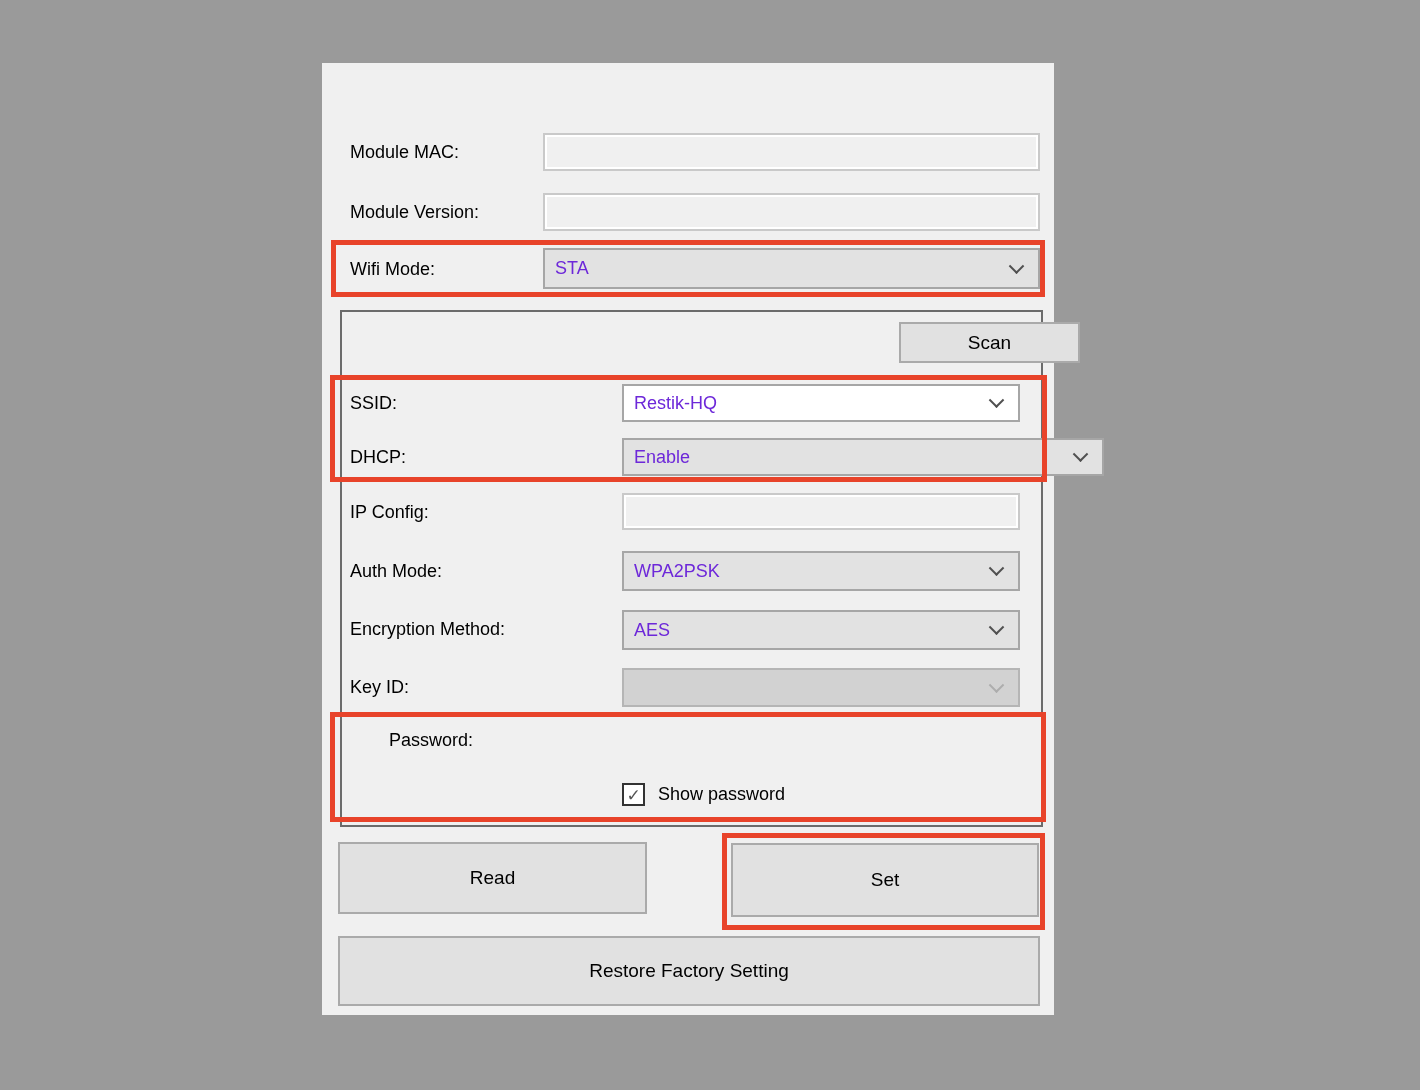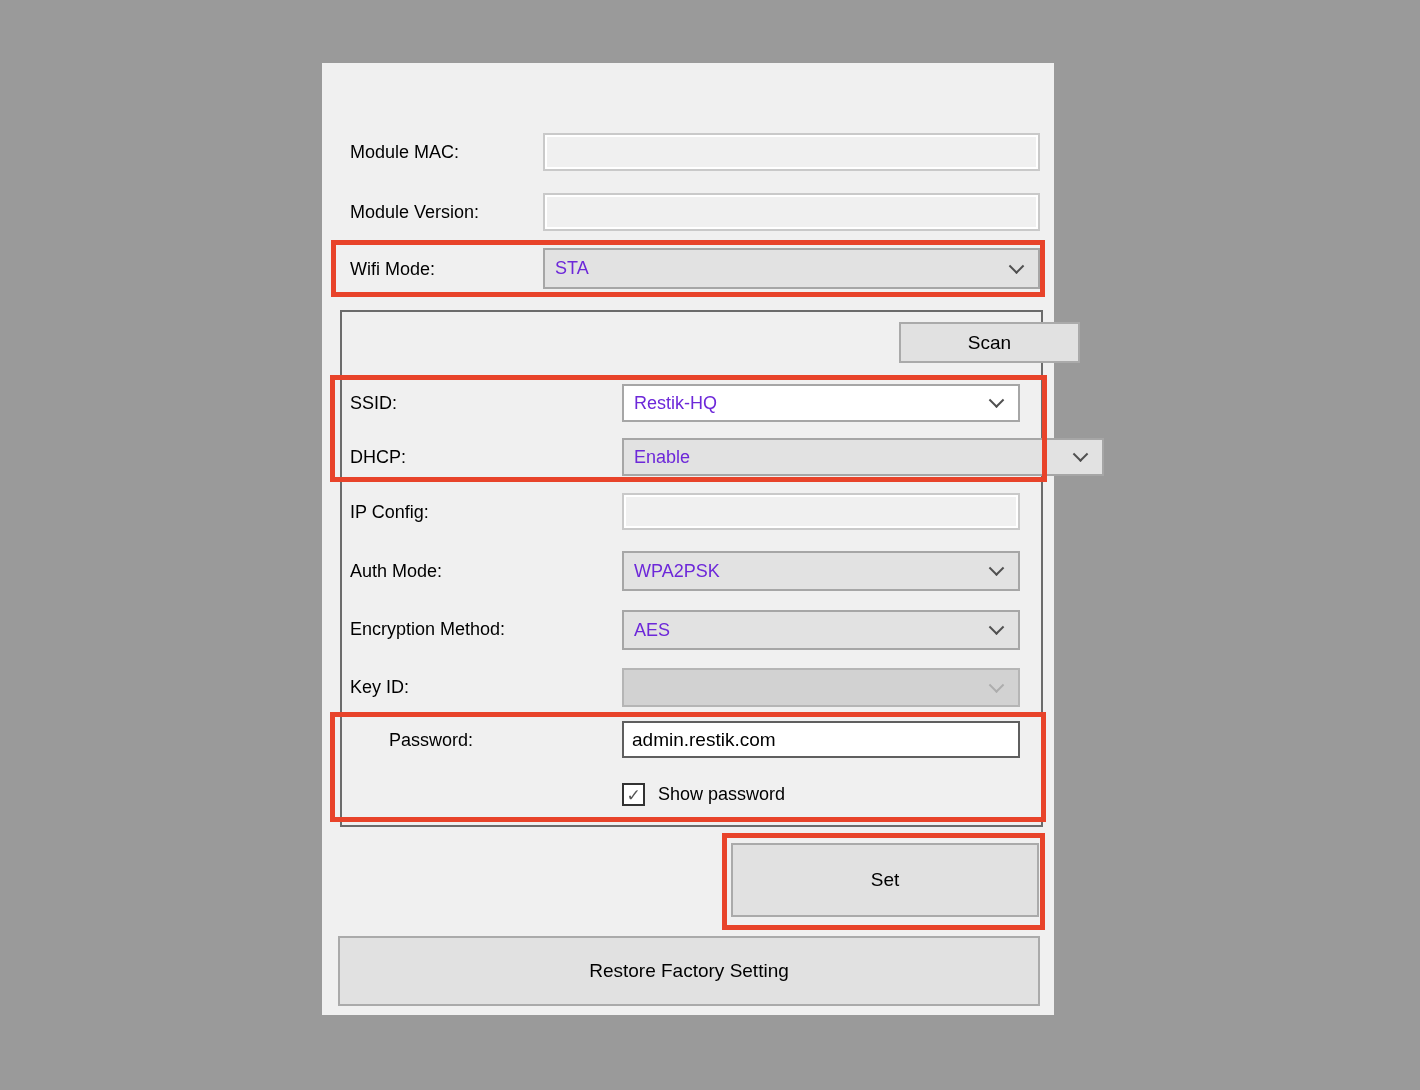--- a/index.html
+++ b/index.html
@@ -170,27 +170,27 @@
       <i class="chev"></i>
     </div>
 
     <div class="lbl" style="top:605px;">Key ID:</div>
     <div class="combo disabled" style="left:300px; top:605px; width:398px; height:39px;">
       <span></span>
       <i class="chev"></i>
     </div>
 
     <div class="lbl" style="top:658px;margin-left:39px;">Password:</div>
-    <input class="pwinput" style="left: 300px; top: 658px; width: 398px; height: 37px;" value="admin.restik.com">
 
     <div class="checkbox">
       <span>✓</span>
     </div>
     <div class="cblabel">Show password</div>
 
+    <div class="btn" style="left:16px; top:779px; width:309px; height:72px;">Read</div>
     <div class="btn" style="left:409px; top:780px; width:308px; height:74px;">Set</div>
     <div class="btn" style="left:16px; top:873px; width:702px; height:70px;">Restore Factory Setting</div>
 
   </div>
 
   <div class="ann" style="left: 331px; top: 240px; width: 714px; height: 57px; border-color: rgb(232, 67, 42);"></div>
   <div class="ann" style="left: 330px; top: 375px; width: 717px; height: 107px; border-color: rgb(232, 67, 42);"></div>
   <div class="ann" style="left: 330px; top: 712px; width: 716px; height: 110px; border-color: rgb(232, 67, 42);"></div>
   <div class="ann" style="left: 722px; top: 833px; width: 323px; height: 97px; border-color: rgb(232, 67, 42);"></div>
 

